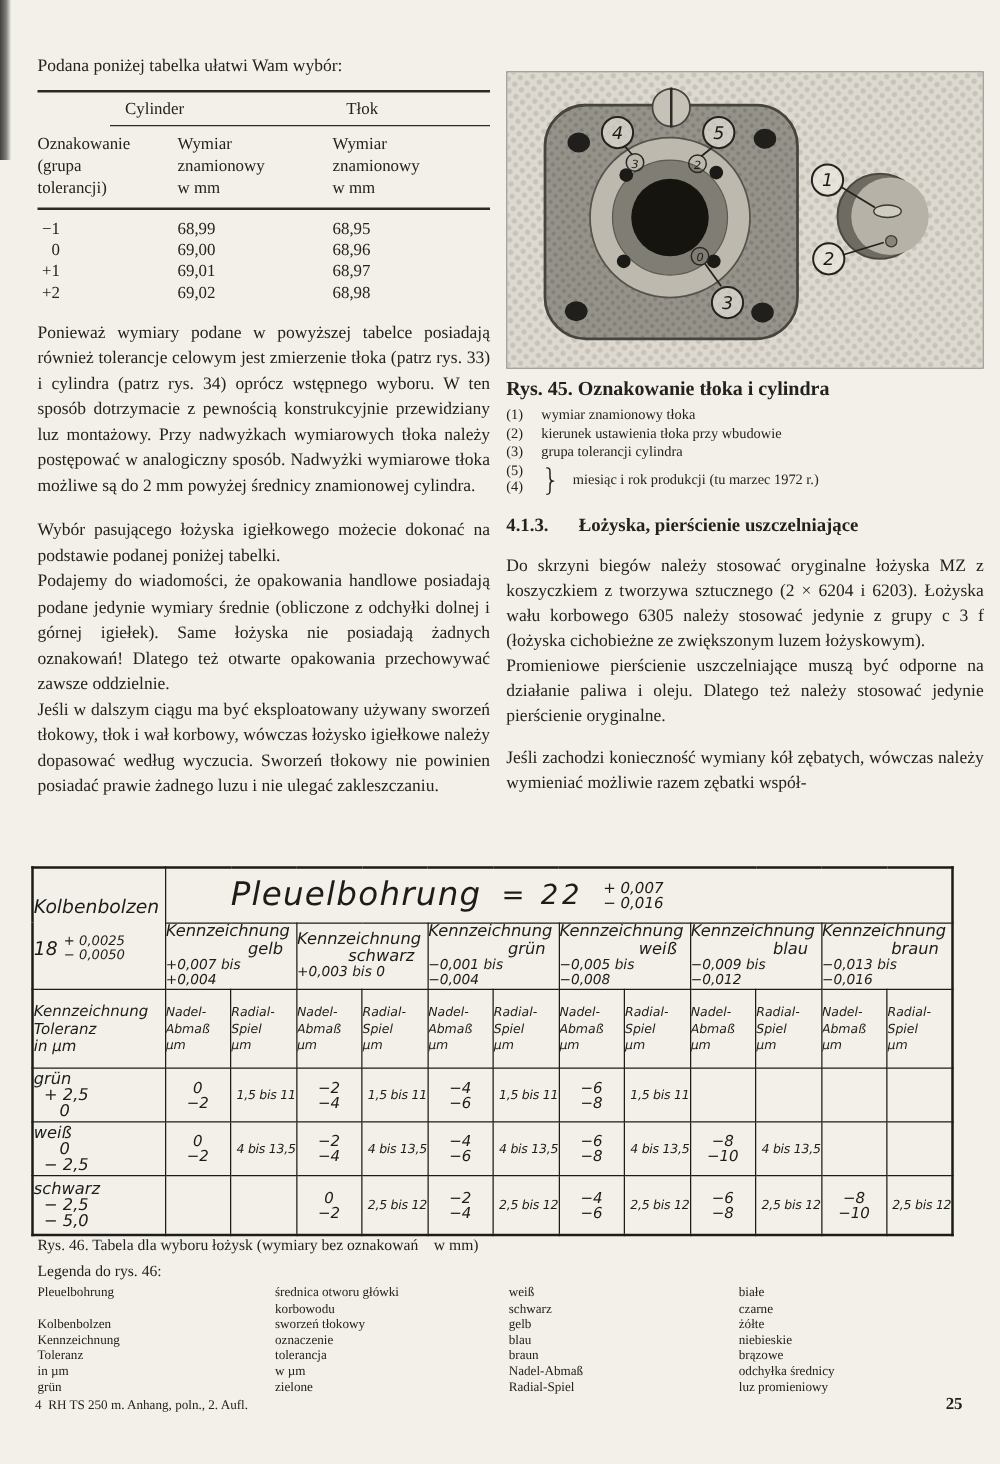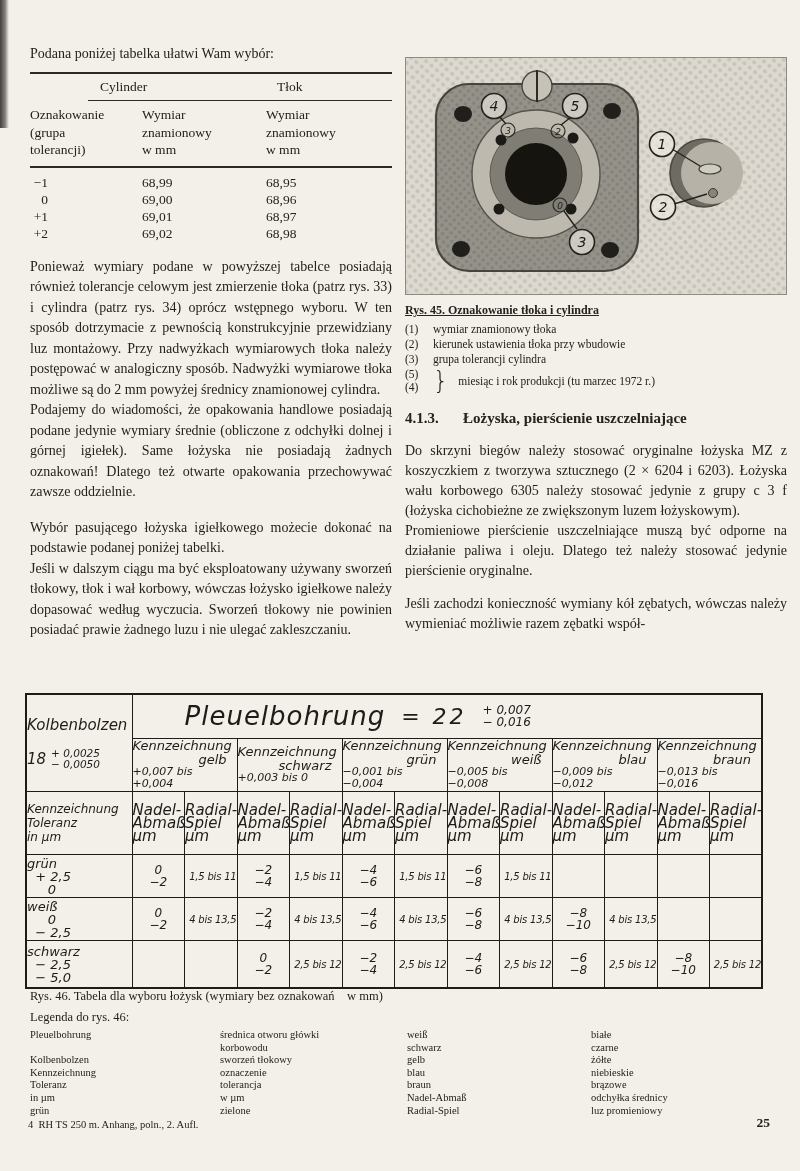--- a/index.html
+++ b/index.html
@@ -38,21 +38,21 @@
   .hc2{width:124px;}
   .hc3{flex:1;}
   .tt-rows{padding:6px 0 4px 0;}
   .tt-row{display:flex;line-height:17px;}
   .tt-row .rc1{width:112px;}
   .tt-row .rc1 span{display:inline-block;width:18px;text-align:right;}
   .tt-row .rc2{width:124px;}
   .tt-row .rc3{flex:1;}
   
   .photo{width:382px;height:238px;border:1px solid #8d8b82;box-sizing:border-box;}
-  .fig-caption{font-weight:bold;font-size:12px;margin:8px 0 0 0;text-decoration:underline;}
+  .fig-caption{font-weight:bold;font-size:16px;margin:8px 0 0 0;}
   .fig-items{margin-top:4px;font-size:11.5px;line-height:15px;}
   .fig-item{display:flex;}
   .fig-item .fn{width:28px;flex:0 0 28px;}
   .brace-row{display:flex;align-items:center;margin-top:1px;}
   .brace-nums{width:28px;flex:0 0 28px;line-height:13px;}
   .brace-glyph{font-size:24px;font-weight:300;margin:0 10px 0 0;font-family:"DejaVu Sans",sans-serif;}
   .brace-text{font-size:11.5px;}
   
   .ht-wrap{position:absolute;left:25px;top:693px;width:737px;}
   table.ht{
@@ -70,21 +70,21 @@
   td.pleuel{height:42px;}
   .pl-flex{display:flex;align-items:center;gap:16px;padding-left:52px;}
   .pl-name{font-size:26px;letter-spacing:1px;}
   .pl-eq{font-size:22px;letter-spacing:3px;}
   .pl-tol{white-space:pre-line;font-size:12px;line-height:12.5px;}
   td.kz{height:50px;padding:2px 4px 2px 6px;}
   .kz-l1{font-size:13px;line-height:13.5px;}
   .kz-l2{font-size:13px;line-height:13.5px;text-align:right;padding-right:10px;}
   .kz-l3{font-size:11px;line-height:12px;}
   td.rowhead{font-size:12px;line-height:14px;padding-left:8px;white-space:pre-line;height:62px;}
-  td.sub{font-size:15px;line-height:13px;padding-left:5px;white-space:pre-line;}
+  td.sub{font-size:10px;line-height:13px;padding-left:5px;white-space:pre-line;}
   td.rlabel{font-size:13px;line-height:13px;padding-left:14px;white-space:pre;}
   tr.dr1 td{height:42px;}
   tr.dr2 td{height:42px;}
   tr.dr3 td{height:46px;}
   td.ab{text-align:center;white-space:pre-line;font-size:12px;line-height:12.5px;}
   td.sp{font-size:10px;text-align:right;letter-spacing:-0.2px;}
   
   .fig46-caption{position:absolute;left:30px;top:989px;font-size:12.5px;margin:0;}
   .legend-title{position:absolute;left:30px;top:1010px;font-size:12.5px;margin:0;}
   .legend{
@@ -141,22 +141,22 @@
       <div class="tt-row">
         <div class="rc1"><span>+2</span></div>
         <div class="rc2">69,02</div>
         <div class="rc3">68,98</div>
       </div>
     </div>
   </div>
 
   <p class="body" style="margin-top:11px;">Ponieważ wymiary podane w powyższej tabelce posiadają również tolerancje celowym jest zmierzenie tłoka (patrz rys. 33) i cylindra (patrz rys. 34) oprócz wstępnego wyboru. W ten sposób dotrzymacie z pewnością konstrukcyjnie przewidziany luz montażowy. Przy nadwyżkach wymiarowych tłoka należy postępować w analogiczny sposób. Nadwyżki wymiarowe tłoka możliwe są do 2 mm powyżej średnicy znamionowej cylindra.</p>
 
+  <p class="body" style="margin-top:15px;">Wybór pasującego łożyska igiełkowego możecie dokonać na podstawie podanej poniżej tabelki.</p>
   <p class="body">Podajemy do wiadomości, że opakowania handlowe posiadają podane jedynie wymiary średnie (obliczone z odchyłki dolnej i górnej igiełek). Same łożyska nie posiadają żadnych oznakowań! Dlatego też otwarte opakowania przechowywać zawsze oddzielnie.</p>
-  <p class="body" style="margin-top:15px;">Wybór pasującego łożyska igiełkowego możecie dokonać na podstawie podanej poniżej tabelki.</p>
   <p class="body">Jeśli w dalszym ciągu ma być eksploatowany używany sworzeń tłokowy, tłok i wał korbowy, wówczas łożysko igiełkowe należy dopasować według wyczucia. Sworzeń tłokowy nie powinien posiadać prawie żadnego luzu i nie ulegać zakleszczaniu.</p>
 </div>
 
 <div class="col-right">
 
   <div class="photo">
     <svg width="380" height="236" viewBox="0 0 380 236">
       <defs>
         <pattern id="ht" width="7" height="7" patternUnits="userSpaceOnUse" patternTransform="rotate(40)">
           <rect width="7" height="7" fill="#ddd9d0"></rect>

